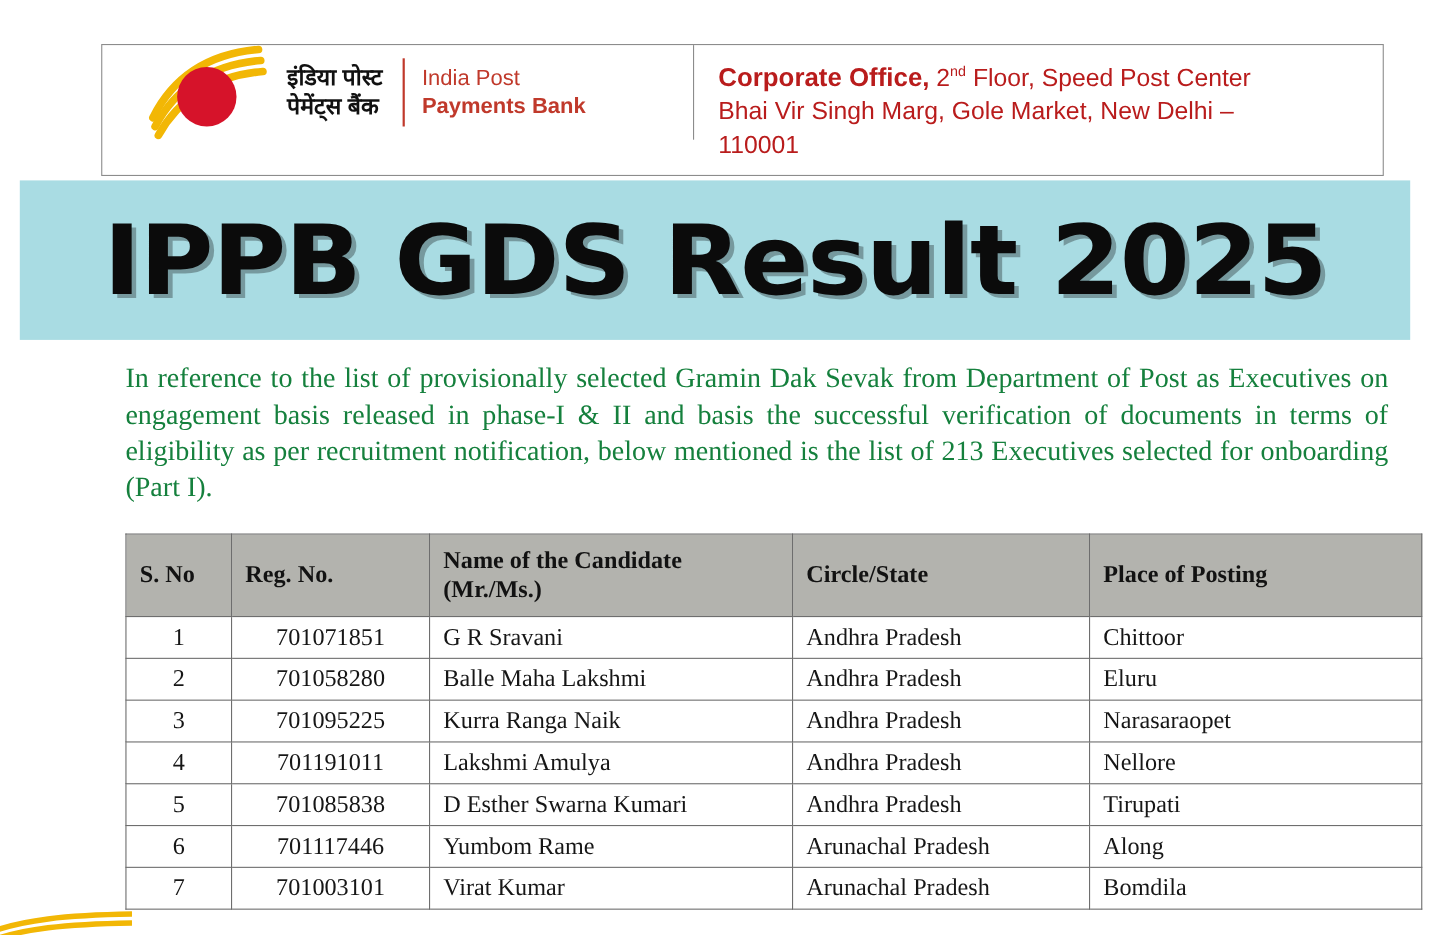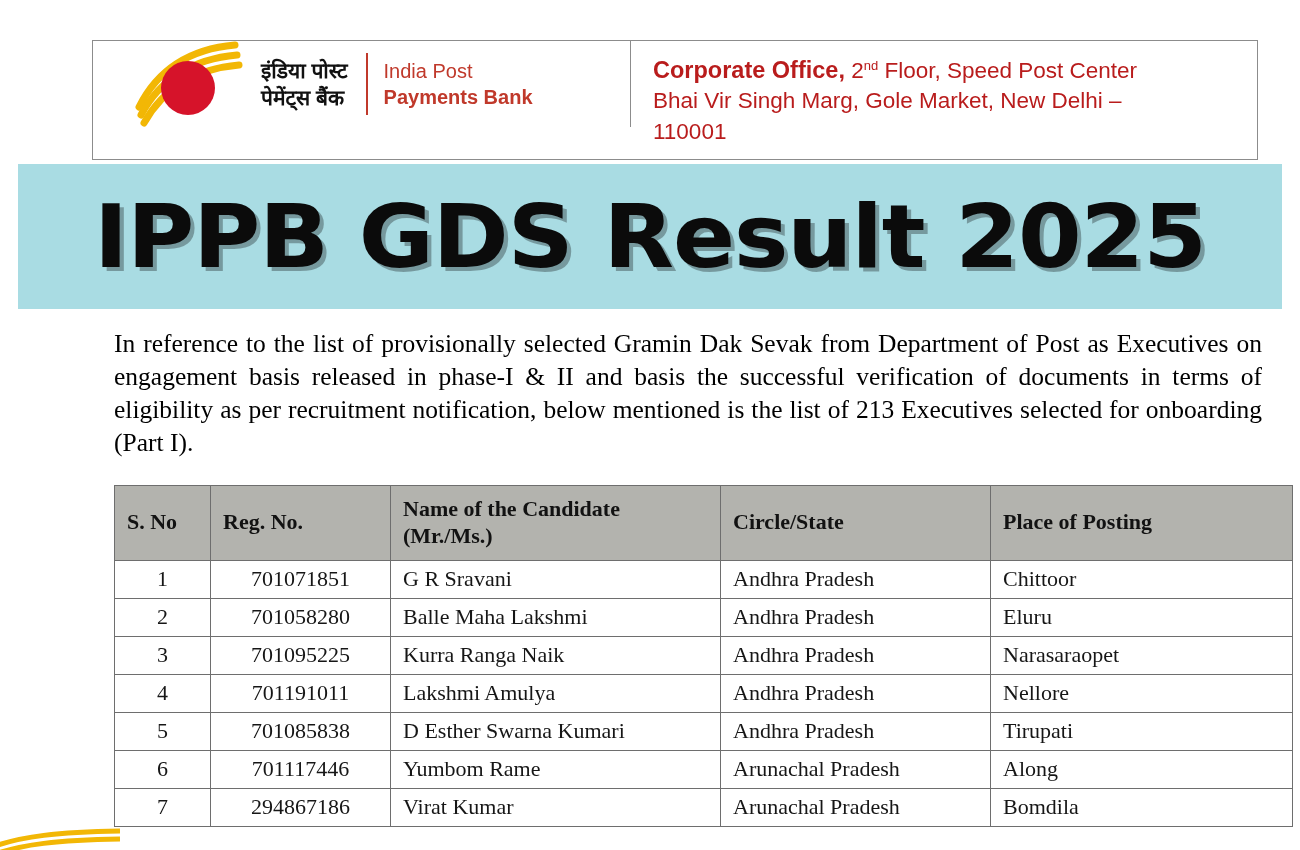--- a/index.html
+++ b/index.html
@@ -117,21 +117,21 @@
   }
 
   
   .intro {
     position: absolute;
     left: 114px;
     top: 328px;
     width: 1148px;
     font-family: "Liberation Serif", serif;
     font-size: 25.5px;
-    color: #000000;
+    color: #15803d;
     line-height: 1.29;
     text-align: justify;
   }
 
   
   .tbl {
     position: absolute;
     left: 114px;
     top: 485px;
     width: 1178px;
@@ -279,21 +279,21 @@
         </tr>
         <tr>
           <td class="center">6</td>
           <td class="center">701117446</td>
           <td>Yumbom Rame</td>
           <td>Arunachal Pradesh</td>
           <td>Along</td>
         </tr>
         <tr>
           <td class="center">7</td>
-          <td class="center">294867186</td>
+          <td class="center">701003101</td>
           <td>Virat Kumar</td>
           <td>Arunachal Pradesh</td>
           <td>Bomdila</td>
         </tr>
       </tbody>
   </table>
 
   <div class="deco">
     <svg width="120" height="30" viewBox="0 0 120 30" xmlns="http://www.w3.org/2000/svg">
       <path d="M-10 28 C 20 16, 60 12, 120 11" stroke="#f2b705" stroke-width="5" fill="none"></path>

